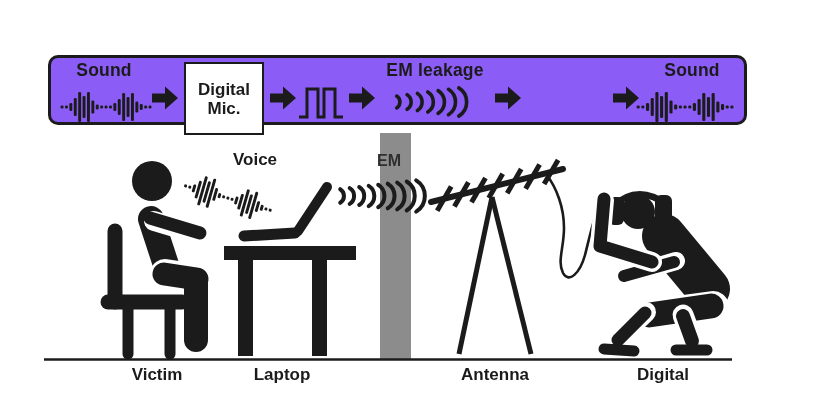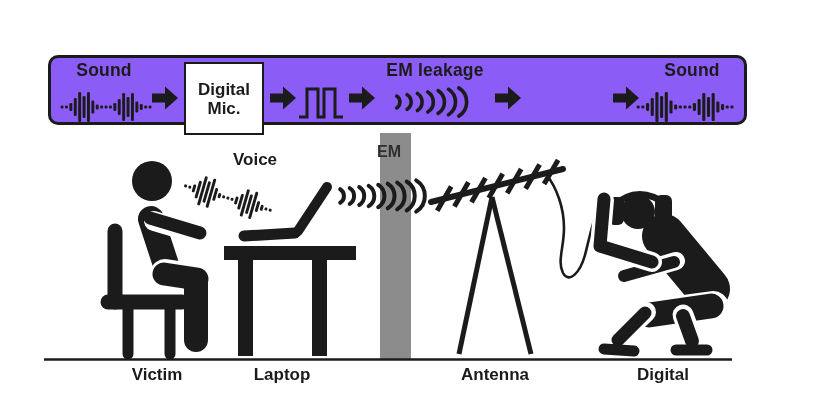--- a/index.html
+++ b/index.html
@@ -210,20 +210,20 @@
         <rect x="655" y="195" width="17" height="29" rx="6" fill="#1b1b1b"></rect>
       </g>
       <path d="M604,200 L600,246 L652,262" stroke="#ffffff" stroke-width="20" stroke-linecap="round" stroke-linejoin="round" fill="none"></path>
       <path d="M604,199 L600,246 L652,262" stroke="#1b1b1b" stroke-width="13" stroke-linecap="round" stroke-linejoin="round" fill="none"></path>
     </g>
 
     <line x1="44" y1="359.5" x2="732" y2="359.5" stroke="#1b1b1b" stroke-width="2.6"></line>
   </svg>
 
   <div class="scene-label" style="left:205px;top:150px;width:100px">Voice</div>
-  <div class="scene-label em-label" style="left:363px;top:142px;width:52px">EM</div>
+  <div class="scene-label em-label" style="left:363px;top:151px;width:52px">EM</div>
 
   <div class="scene-label ground-label" style="left:107px;width:100px">Victim</div>
   <div class="scene-label ground-label" style="left:232px;width:100px">Laptop</div>
   <div class="scene-label ground-label" style="left:435px;width:120px">Antenna</div>
   <div class="scene-label ground-label" style="left:603px;width:120px">Digital</div>
 
 </div>
 
 </body></html>

